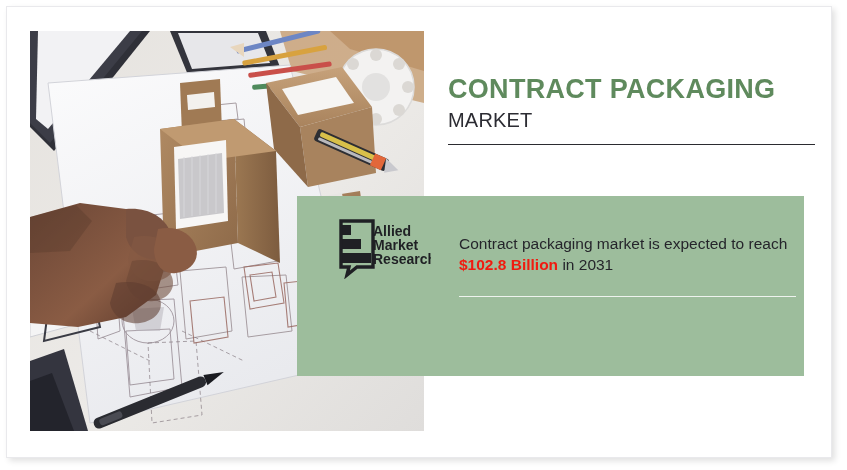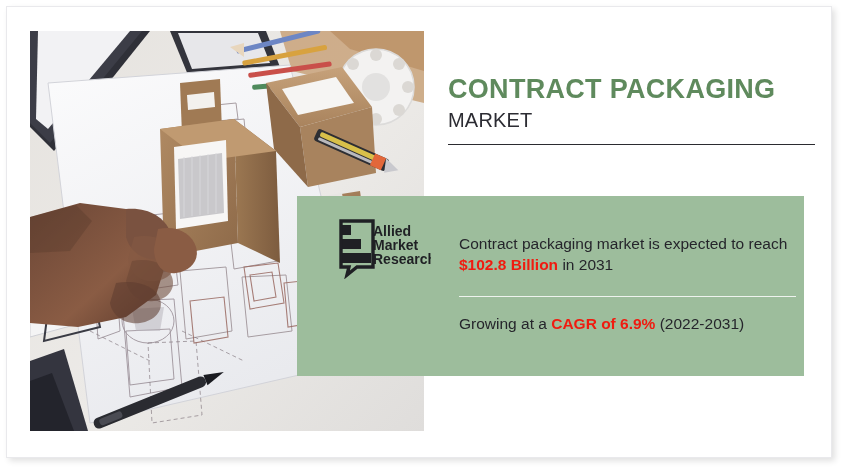--- a/index.html
+++ b/index.html
@@ -345,17 +345,16 @@
         </g>
         <text x="34" y="17" font-family="Liberation Sans, sans-serif" font-size="14" font-weight="bold" fill="#1f2024">Allied</text>
         <text x="34" y="31" font-family="Liberation Sans, sans-serif" font-size="14" font-weight="bold" fill="#1f2024">Market</text>
         <text x="34" y="45" font-family="Liberation Sans, sans-serif" font-size="14" font-weight="bold" fill="#1f2024">Research</text>
       </svg>
     </div>
 
     <div class="stat-block">
       <div class="stat-line first"><span>Contract packaging market is expected to reach </span><span class="hl">$102.8 Billion</span><span> in 2031</span></div>
       <div class="rule-white"></div>
-      <div class="stat-line second"><span>Growing at a </span><span class="hl">CAGR of 6.9%</span><span> (2022-2031)</span></div>
     </div>
 
   </div>
 </div>
 
 </body></html>

